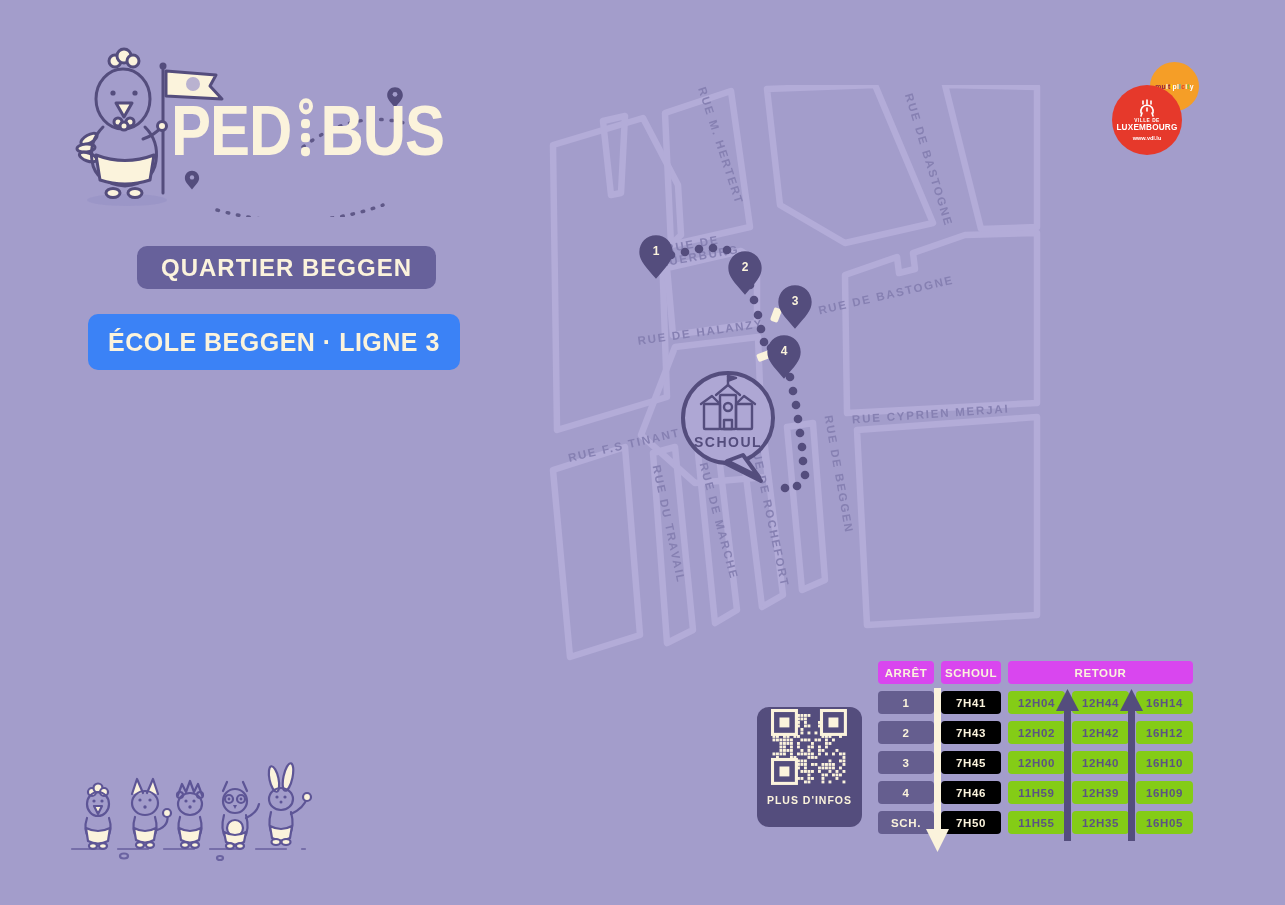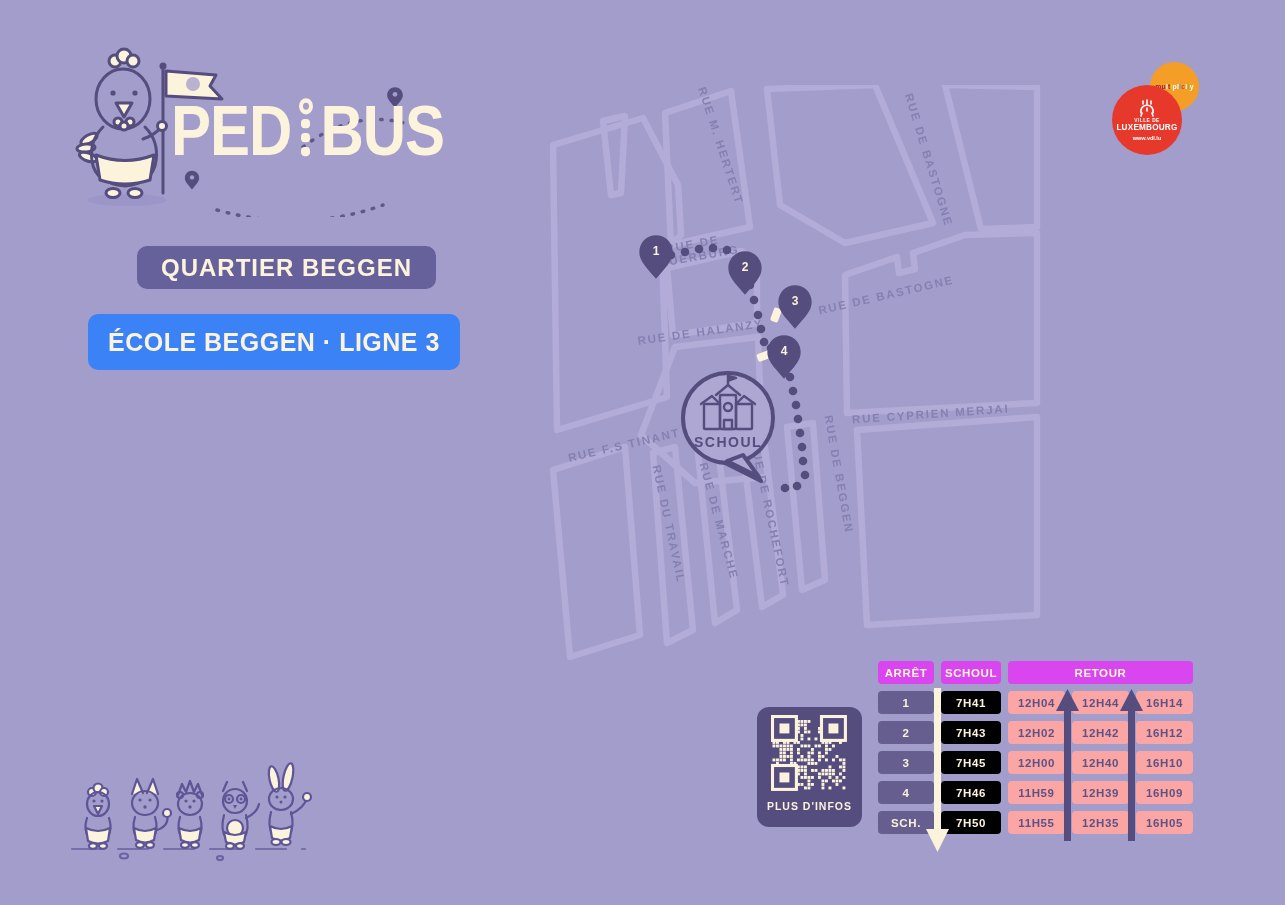--- a/index.html
+++ b/index.html
@@ -56,26 +56,26 @@
 
   
   #timetable { position:absolute; left:878px; top:661px; width:316px; height:200px; }
   .tt-grid { display:grid; grid-template-columns:56px 60px 57px 57px 57px; gap:7px; }
   .tt-cell { height:23px; border-radius:4px; display:flex; align-items:center; justify-content:center;
              font-size:11.5px; font-weight:700; letter-spacing:.6px; }
   .tt-h   { background:#d946ef; color:#fbf3dc; }
   .tt-ret-h { grid-column:3/6; }
   .tt-stop  { background:#655e8f; color:#fbf3dc; }
   .tt-aller { background:#000000; color:#fbf3dc; }
-  .tt-retc  { background:#fca5a5; color:#5b5383; }
+  .tt-retc  { background:#84cc16; color:#5b5383; }
   .tt-arrows { position:absolute; left:0; top:0; pointer-events:none; }
 
   
   .qr-panel { position:absolute; left:757px; top:707px; width:105px; height:120px; background:#544d7d;
-              border-radius:12px; display:flex; flex-direction:column; align-items:center; padding-top:8px; }
+              border-radius:12px; display:flex; flex-direction:column; align-items:center; padding-top:2px; }
   .qr-label { margin-top:7px; color:#fbf3dc; font-size:10.5px; font-weight:700; letter-spacing:1px; }
 
   
   #animals { position:absolute; left:70px; top:752px; }
   .itinerary { position:absolute; left:332px; top:811px; width:392px; font-size:13.5px; line-height:1.5;
                color:#564f8f; letter-spacing:.2px; }
   .it-label { font-weight:700; }
 </style>
 </head>
 <body>

